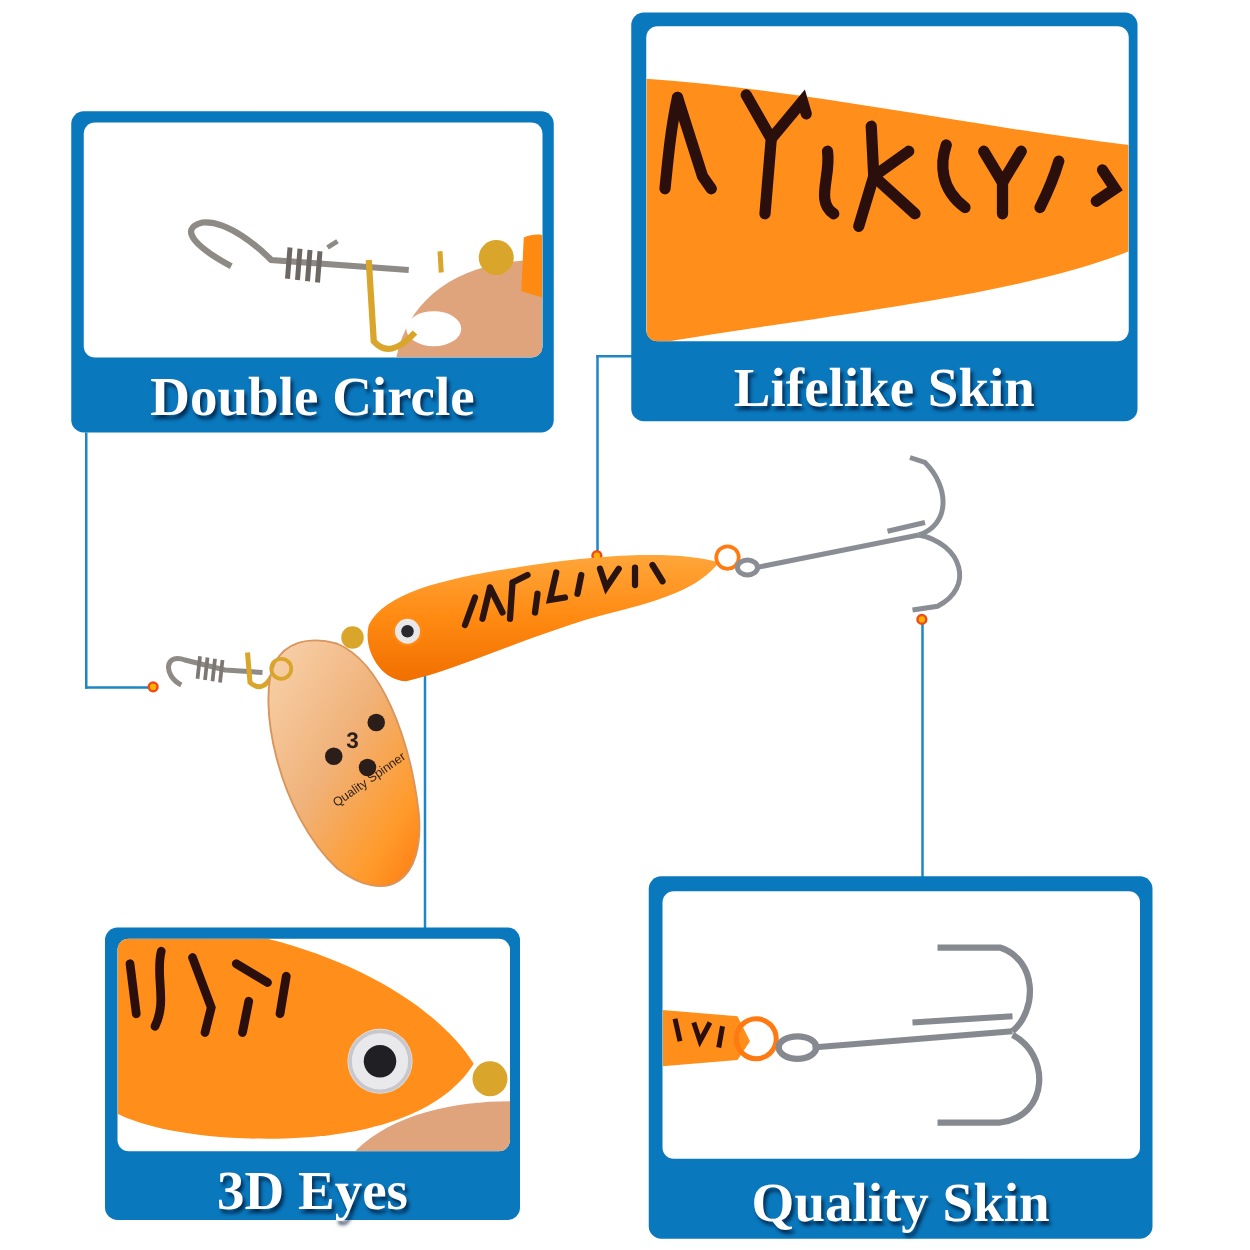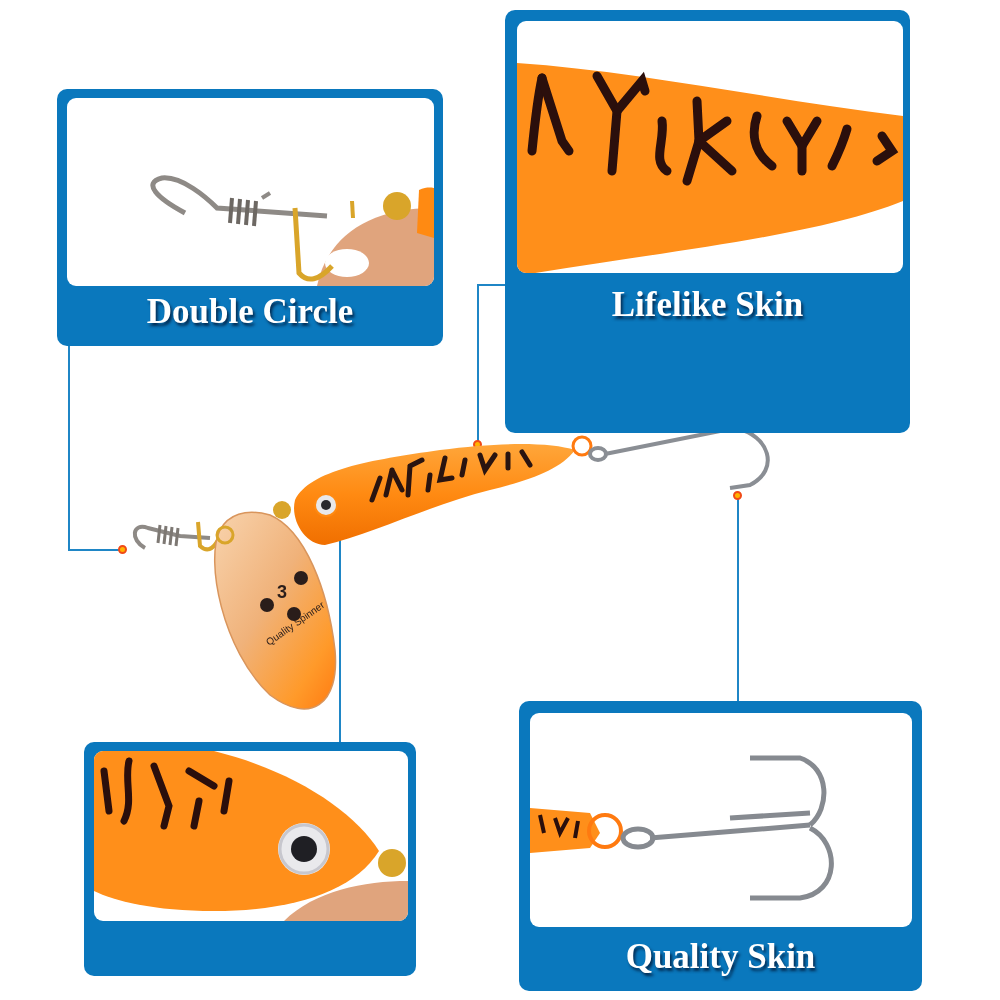--- a/index.html
+++ b/index.html
@@ -1,20 +1,20 @@
 <!DOCTYPE html>
 <html><head>
 <meta charset="utf-8">
 <style>
   html, body { margin:0; padding:0; background:#ffffff; }
   body { width:1000px; height:1000px; position:relative; overflow:hidden; font-family:"Liberation Serif", serif; }
   .panel { position:absolute; background:#0a78bd; border-radius:10px; box-sizing:border-box; }
   .panel .photo { position:absolute; background:#ffffff; border-radius:9px; overflow:hidden; }
   .panel .label { position:absolute; left:0; right:0; text-align:center; color:#ffffff; font-weight:bold;
-                  font-family:"Liberation Serif", serif; font-size:35px; text-shadow:2px 3px 3px rgba(0,20,50,0.75); }
+                  font-family:"Liberation Serif", serif; font-size:44px; text-shadow:2px 3px 3px rgba(0,20,50,0.75); }
   .line { position:absolute; background:#1f86c6; }
   .dot { position:absolute; width:9px; height:9px; border-radius:50%; background:#ffb300; border:2px solid #f04a17; box-sizing:border-box; }
   svg { display:block; }
 </style>
 </head>
 <body>
 
 <div class="line" style="left:68px; top:346px; width:2px; height:205px;"></div>
 <div class="line" style="left:68px; top:549px; width:54px; height:2px;"></div>
 <div class="dot" style="left:118px; top:545px;"></div>
@@ -107,21 +107,21 @@
           <line x1="189" y1="103" x2="187" y2="128"></line>
         </g>
       <path d="M195 100 L203 95" stroke="#8e8a86" stroke-width="4"></path>
       <path d="M228 110 L232 175 Q245 190 265 168" stroke="#d9a52a" stroke-width="5" fill="none"></path>
       <path d="M285 103 L286 120" stroke="#d9a52a" stroke-width="4"></path>
     </svg>
   </div>
   <div class="label" style="top:203px;">Double Circle</div>
 </div>
 
-<div class="panel" style="left:505px; top:10px; width:405px; height:423px;">
+<div class="panel" style="left:505px; top:10px; width:405px; height:327px;">
   <div class="photo" style="left:12px; top:11px; width:386px; height:252px;">
     <svg width="386" height="252" viewBox="0 0 386 252">
       <path d="M0 42 C120 50 260 80 386 95 L386 180 C300 215 150 230 0 255 Z" fill="#ff8f1a"></path>
       <g stroke="#2b0f0c" stroke-width="9" fill="none" stroke-linecap="round">
         <path d="M25 57 C20 80 18 100 15 130"></path>
           <path d="M25 57 L45 120 L52 130"></path>
         <path d="M80 55 L100 90 L95 150"></path>
           <path d="M100 90 L125 60 L128 70"></path>
         <path d="M145 100 C148 120 135 140 150 150"></path>
         <path d="M180 80 L182 120 L170 160"></path>
@@ -150,20 +150,21 @@
         <path d="M105 50 L100 75"></path>
           <path d="M135 30 L130 60"></path>
       </g>
       <circle cx="210" cy="98" r="26" fill="#e9e9ec"></circle>
       <circle cx="210" cy="98" r="24" fill="none" stroke="#c7c7ce" stroke-width="3"></circle>
       <circle cx="210" cy="98" r="13" fill="#1f1f24"></circle>
       <circle cx="298" cy="112" r="14" fill="#d9a52a"></circle>
       <path d="M190 170 C220 140 270 130 314 130 L314 170 Z" fill="#e0a47d"></path>
     </svg>
   </div>
+  <div class="label" style="top:185px;">3D Eyes</div>
 </div>
 
 <div class="panel" style="left:519px; top:701px; width:403px; height:290px;">
   <div class="photo" style="left:11px; top:12px; width:382px; height:214px;">
     <svg width="382" height="214" viewBox="0 0 382 214">
       <path d="M0 95 L60 100 L70 120 L60 135 L0 140 Z" fill="#ff8f1a"></path>
       <g stroke="#2b0f0c" stroke-width="4" fill="none">
           <path d="M10 102 L14 120"></path>
           <path d="M25 105 L30 120 L38 105"></path>
           <path d="M48 108 L45 125"></path>

